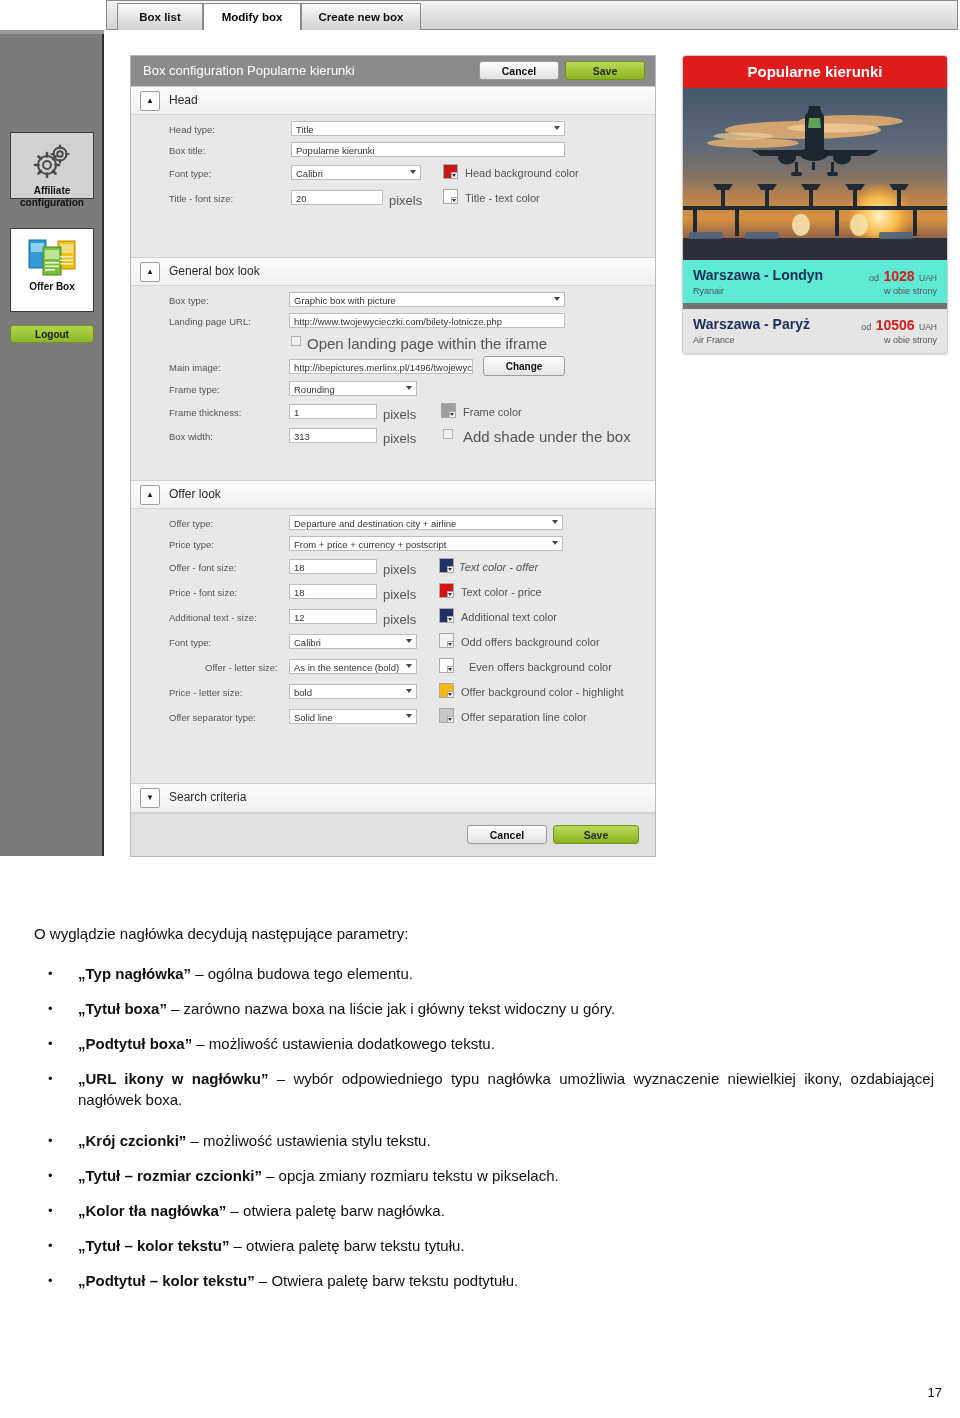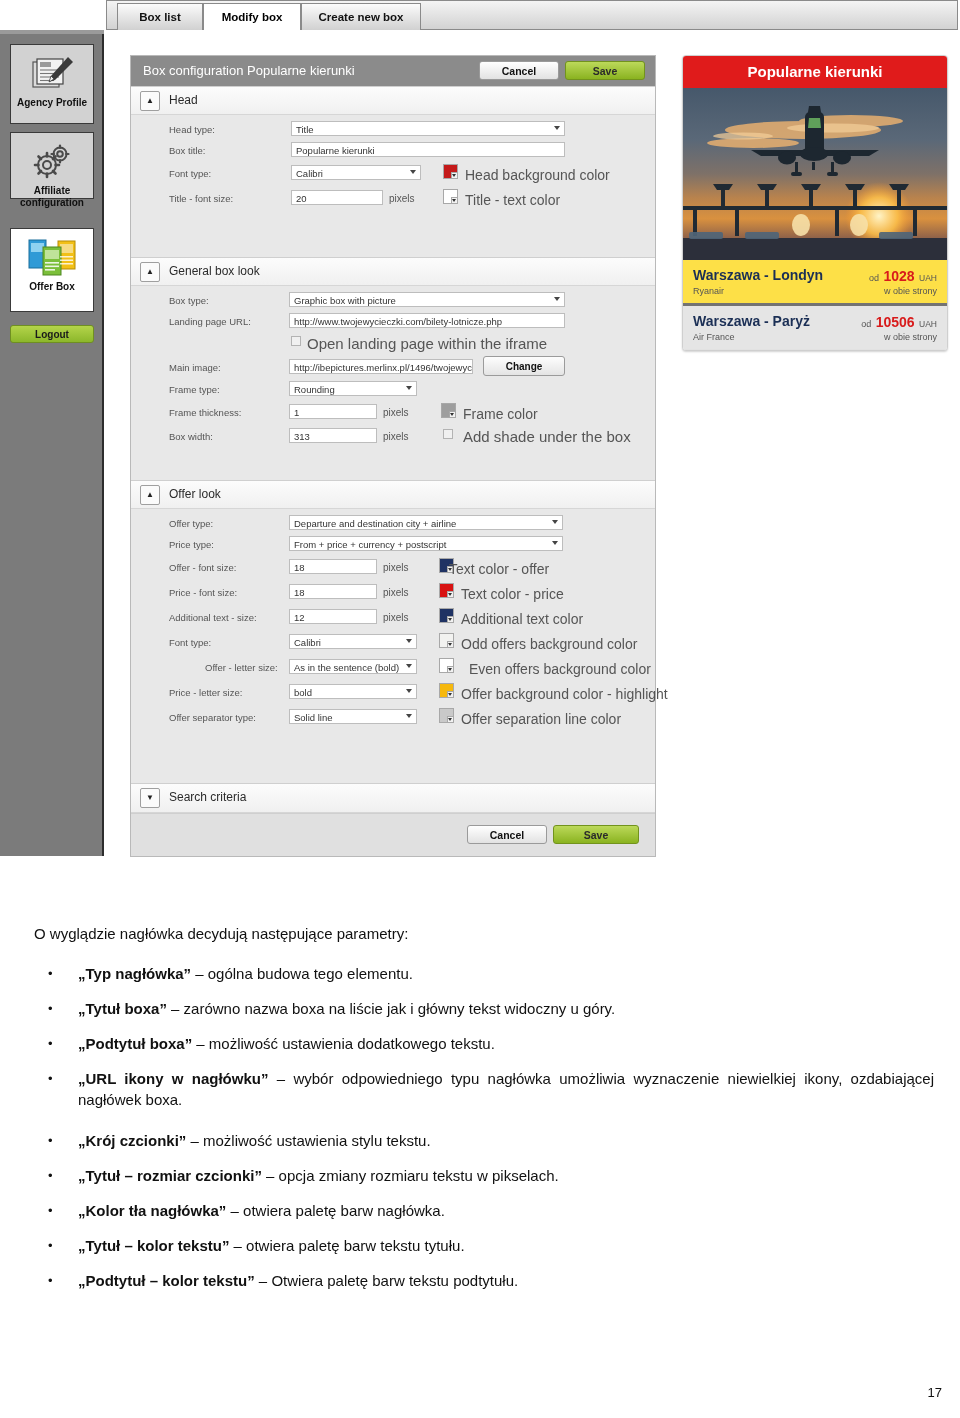--- a/index.html
+++ b/index.html
@@ -57,43 +57,43 @@
   .sect-hd .nm{position:absolute;left:38px;top:6px;font-size:12px;color:#2b2b2b;}
 
   .body{position:relative;padding:10px 0 12px 0;}
   .lab{position:absolute;font-size:9.5px;color:#555;white-space:nowrap;}
   .fld{position:absolute;background:#fff;border:1px solid #bdbdbd;box-sizing:border-box;
        font-size:9.5px;color:#333;padding:1px 4px;height:15px;line-height:13px;overflow:hidden;white-space:nowrap;}
   .sel{position:absolute;background:#fff;border:1px solid #bdbdbd;box-sizing:border-box;
        font-size:9.5px;color:#333;padding:1px 4px;height:15px;line-height:13px;white-space:nowrap;overflow:hidden;}
   .sel .car{position:absolute;right:4px;top:4px;width:0;height:0;border-left:3.5px solid transparent;
        border-right:3.5px solid transparent;border-top:4px solid #444;}
-  .unit{position:absolute;font-size:10px;color:#555;text-align:right;}
+  .unit{position:absolute;font-size:13px;color:#555;text-align:right;}
   .sw{position:absolute;width:15px;height:15px;border:1px solid #a8a8a8;box-sizing:border-box;}
   .sw:after{content:"";position:absolute;right:0;bottom:0;width:5px;height:5px;background:#f2f2f2;
        border-left:1px solid #a8a8a8;border-top:1px solid #a8a8a8;}
   .sw:before{content:"";position:absolute;right:1px;bottom:1px;width:0;height:0;
        border-left:2px solid transparent;border-right:2px solid transparent;border-top:3px solid #333;z-index:2;}
-  .swl{position:absolute;font-size:14px;color:#555;white-space:nowrap;}
+  .swl{position:absolute;font-size:11px;color:#555;white-space:nowrap;}
   .cb{position:absolute;width:10px;height:10px;background:#f0f0f0;border:1px solid #b3b3b3;box-sizing:border-box;}
   .cbl{position:absolute;font-size:15px;color:#555;}
   .change{position:absolute;height:20px;background:linear-gradient(#fdfdfd,#e4e4e4);
        border:1px solid #9b9b9b;border-radius:3px;font-size:10px;font-weight:bold;color:#111;
        text-align:center;line-height:19px;box-sizing:border-box;}
   .footer{height:42px;background:#e0e0e0;border-top:1px solid #cfcfcf;position:relative;}
 
   
   .prev{position:absolute;left:576px;top:25px;width:266px;background:#fff;
         border:1px solid #cfcfcf;border-radius:4px;box-sizing:border-box;overflow:hidden;
         box-shadow:0 1px 2px rgba(0,0,0,.18);}
   .prev-hd{height:32px;background:#e01b1b;color:#fff;font-size:15px;font-weight:bold;
         text-align:center;line-height:32px;}
   .photo{height:172px;position:relative;overflow:hidden;background:#2a3b4d;}
   .offer{padding:7px 10px 7px 10px;position:relative;}
-  .offer.odd{background:#fde047;border-bottom:3px solid #737373;}
+  .offer.odd{background:#5eead4;border-bottom:6px solid #737373;}
   .offer.even{background:#e5e5e5;border-bottom:1px solid #e2e2e2;}
   .rt{font-size:14px;font-weight:bold;color:#1b2f55;}
   .al{font-size:9px;color:#555;margin-top:3px;}
   .pr{position:absolute;right:10px;top:7px;text-align:right;}
   .pr .od{font-size:9px;color:#555;}
   .pr .num{font-size:14px;font-weight:bold;color:#d81b1b;}
   .pr .cur{font-size:8.5px;color:#555;}
   .wob{position:absolute;right:10px;top:26px;font-size:9px;color:#555;}
 
   
@@ -107,38 +107,20 @@
   .pg{position:absolute;right:18px;top:1385px;font-size:13px;color:#111;}
 </style>
 </head>
 <body>
 
 <div id="shot">
 
   <div class="sb">
     <div class="sb-top"></div>
 
-    <div class="sb-btn" style="top:14px;height:80px;">
-      <div class="sb-ico">
-        <svg width="44" height="36" viewBox="0 0 44 36">
-          <rect x="3" y="6" width="26" height="25" fill="#dcdcdc" stroke="#555" stroke-width="1.2"></rect>
-          <rect x="7" y="3" width="26" height="25" fill="#f2f2f2" stroke="#444" stroke-width="1.2"></rect>
-          <rect x="10" y="6" width="11" height="5" fill="#9a9a9a"></rect>
-          <g stroke="#777" stroke-width="1.1">
-            <line x1="10" y1="14" x2="29" y2="14"></line>
-              <line x1="10" y1="17.5" x2="29" y2="17.5"></line>
-            <line x1="10" y1="21" x2="29" y2="21"></line>
-              <line x1="10" y1="24.5" x2="24" y2="24.5"></line>
-          </g>
-          <path d="M38 1 L43 6 L25 24 L19 26 L21 20 Z" fill="#3a3a3a"></path>
-          <path d="M19 26 L21 20 L24 23 Z" fill="#f0f0f0" stroke="#333" stroke-width=".7"></path>
-        </svg>
-      </div>
-      <span class="lbl">Agency Profile</span>
-    </div>
 
     <div class="sb-btn" style="top:102px;height:67px;">
       <div class="sb-ico">
         <svg width="44" height="38" viewBox="0 0 44 38">
           <g fill="none" stroke="#4a4a4a" stroke-width="2">
             <circle cx="17" cy="22" r="9"></circle>
               <circle cx="17" cy="22" r="4"></circle>
             <circle cx="30" cy="11" r="6.5"></circle>
               <circle cx="30" cy="11" r="2.8"></circle>
           </g>
@@ -317,21 +299,21 @@
           <div class="sel" style="left:158px;top:175px;width:128px;">
             <span>bold</span><span class="car"></span>
           </div>
 
           <div class="lab" style="left:38px;top:203px;">Offer separator type:</div>
           <div class="sel" style="left:158px;top:200px;width:128px;">
             <span>Solid line</span><span class="car"></span>
           </div>
 
           <div class="sw" style="left:308px;top:49px;background:#1f3263;"></div>
-          <div class="swl" style="left:318px;top:52px;">Text color - offer</div>
+          <div class="swl" style="left:328px;top:52px;font-style:italic;">Text color - offer</div>
           <div class="sw" style="left:308px;top:74px;background:#d81212;"></div>
           <div class="swl" style="left:330px;top:77px;">Text color - price</div>
           <div class="sw" style="left:308px;top:99px;background:#1f3263;"></div>
           <div class="swl" style="left:330px;top:102px;">Additional text color</div>
           <div class="sw" style="left:308px;top:124px;background:#f2f2f0;"></div>
           <div class="swl" style="left:330px;top:127px;">Odd offers background color</div>
           <div class="sw" style="left:308px;top:149px;background:#ffffff;"></div>
           <div class="swl" style="left:330px;top:152px;padding-left:8px;">Even offers background color</div>
           <div class="sw" style="left:308px;top:174px;background:#f6b80d;"></div>
           <div class="swl" style="left:330px;top:177px;">Offer background color - highlight</div>

